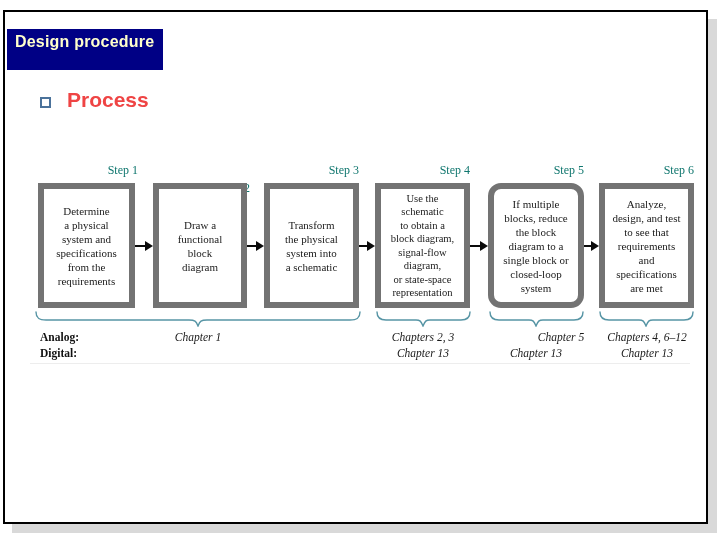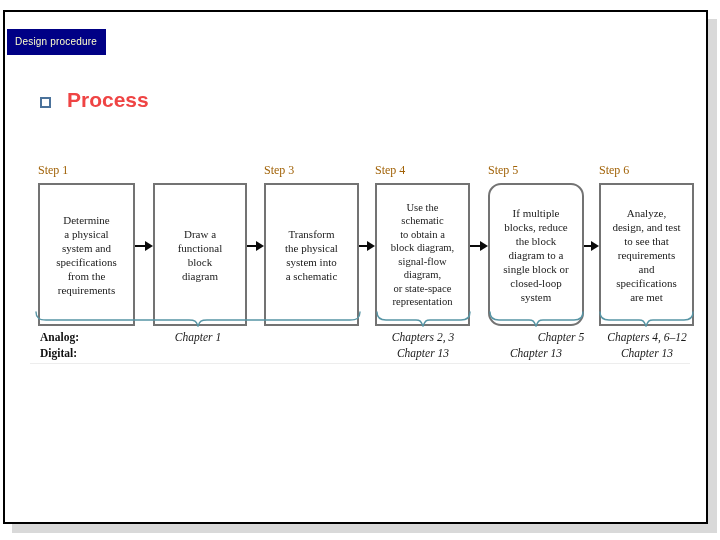--- a/index.html
+++ b/index.html
@@ -15,27 +15,27 @@
     left: 3px; top: 10px;
     width: 705px; height: 514px;
     background: #ffffff;
     border: 2px solid #000000;
     box-shadow: 9px 9px 0 #d9d9d9;
   }
   
   .banner {
     position: absolute;
     left: 2px; top: 17px;
-    height: 26px;
+    height: 41px;
     padding: 0 9px 0 8px;
     background: #000085;
     color: #ffffcc;
     font-family: "Liberation Sans", sans-serif;
-    font-weight: normal;
-    font-size: 10px;
+    font-weight: bold;
+    font-size: 16px;
     line-height: 25px;
     letter-spacing: 0.2px;
   }
   
   .bullet-square {
     position: absolute;
     left: 35px; top: 85px;
     width: 11px; height: 11px;
     border: 2px solid #4b729b;
     background: #ffffff;
@@ -46,28 +46,28 @@
     font-family: "Liberation Sans", sans-serif;
     font-weight: bold;
     font-size: 21px;
     color: #ef4444;
   }
   
   .step-label {
     position: absolute;
     top: 151px;
     font-size: 12px;
-    color: #a16207;
-    text-align: left;
+    color: #0f766e;
+    text-align: right;
   }
   .step-box {
     position: absolute;
     top: 171px;
-    height: 143px;
-    border: 2px solid #737373;
+    height: 125px;
+    border: 6px solid #737373;
     background: #ffffff;
     display: flex;
     align-items: center;
     justify-content: center;
     text-align: center;
     font-size: 11px;
     line-height: 14px;
     color: #1a1a1a;
     white-space: pre-line;
     padding: 2px 1px;

